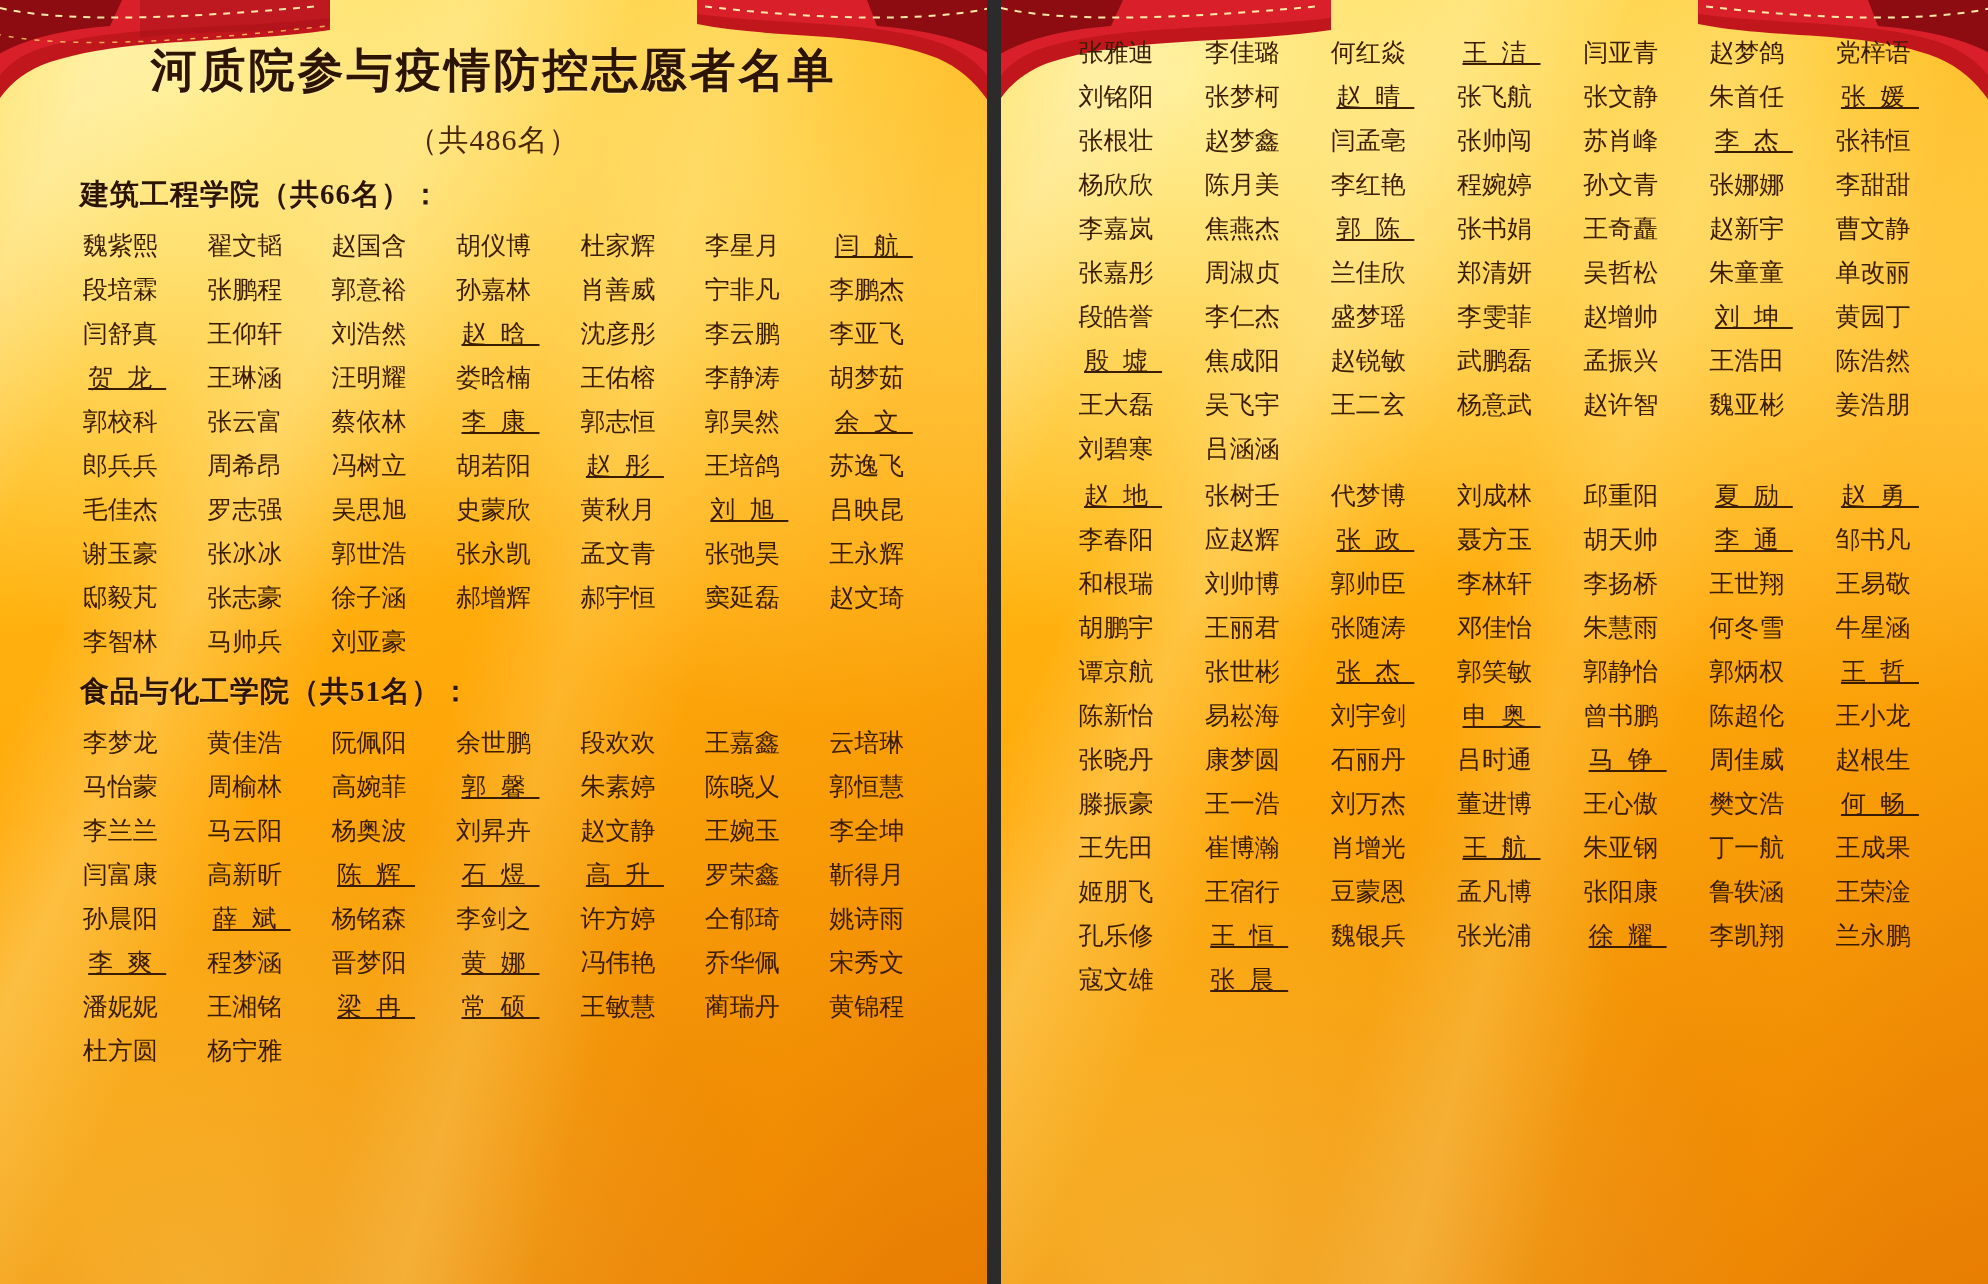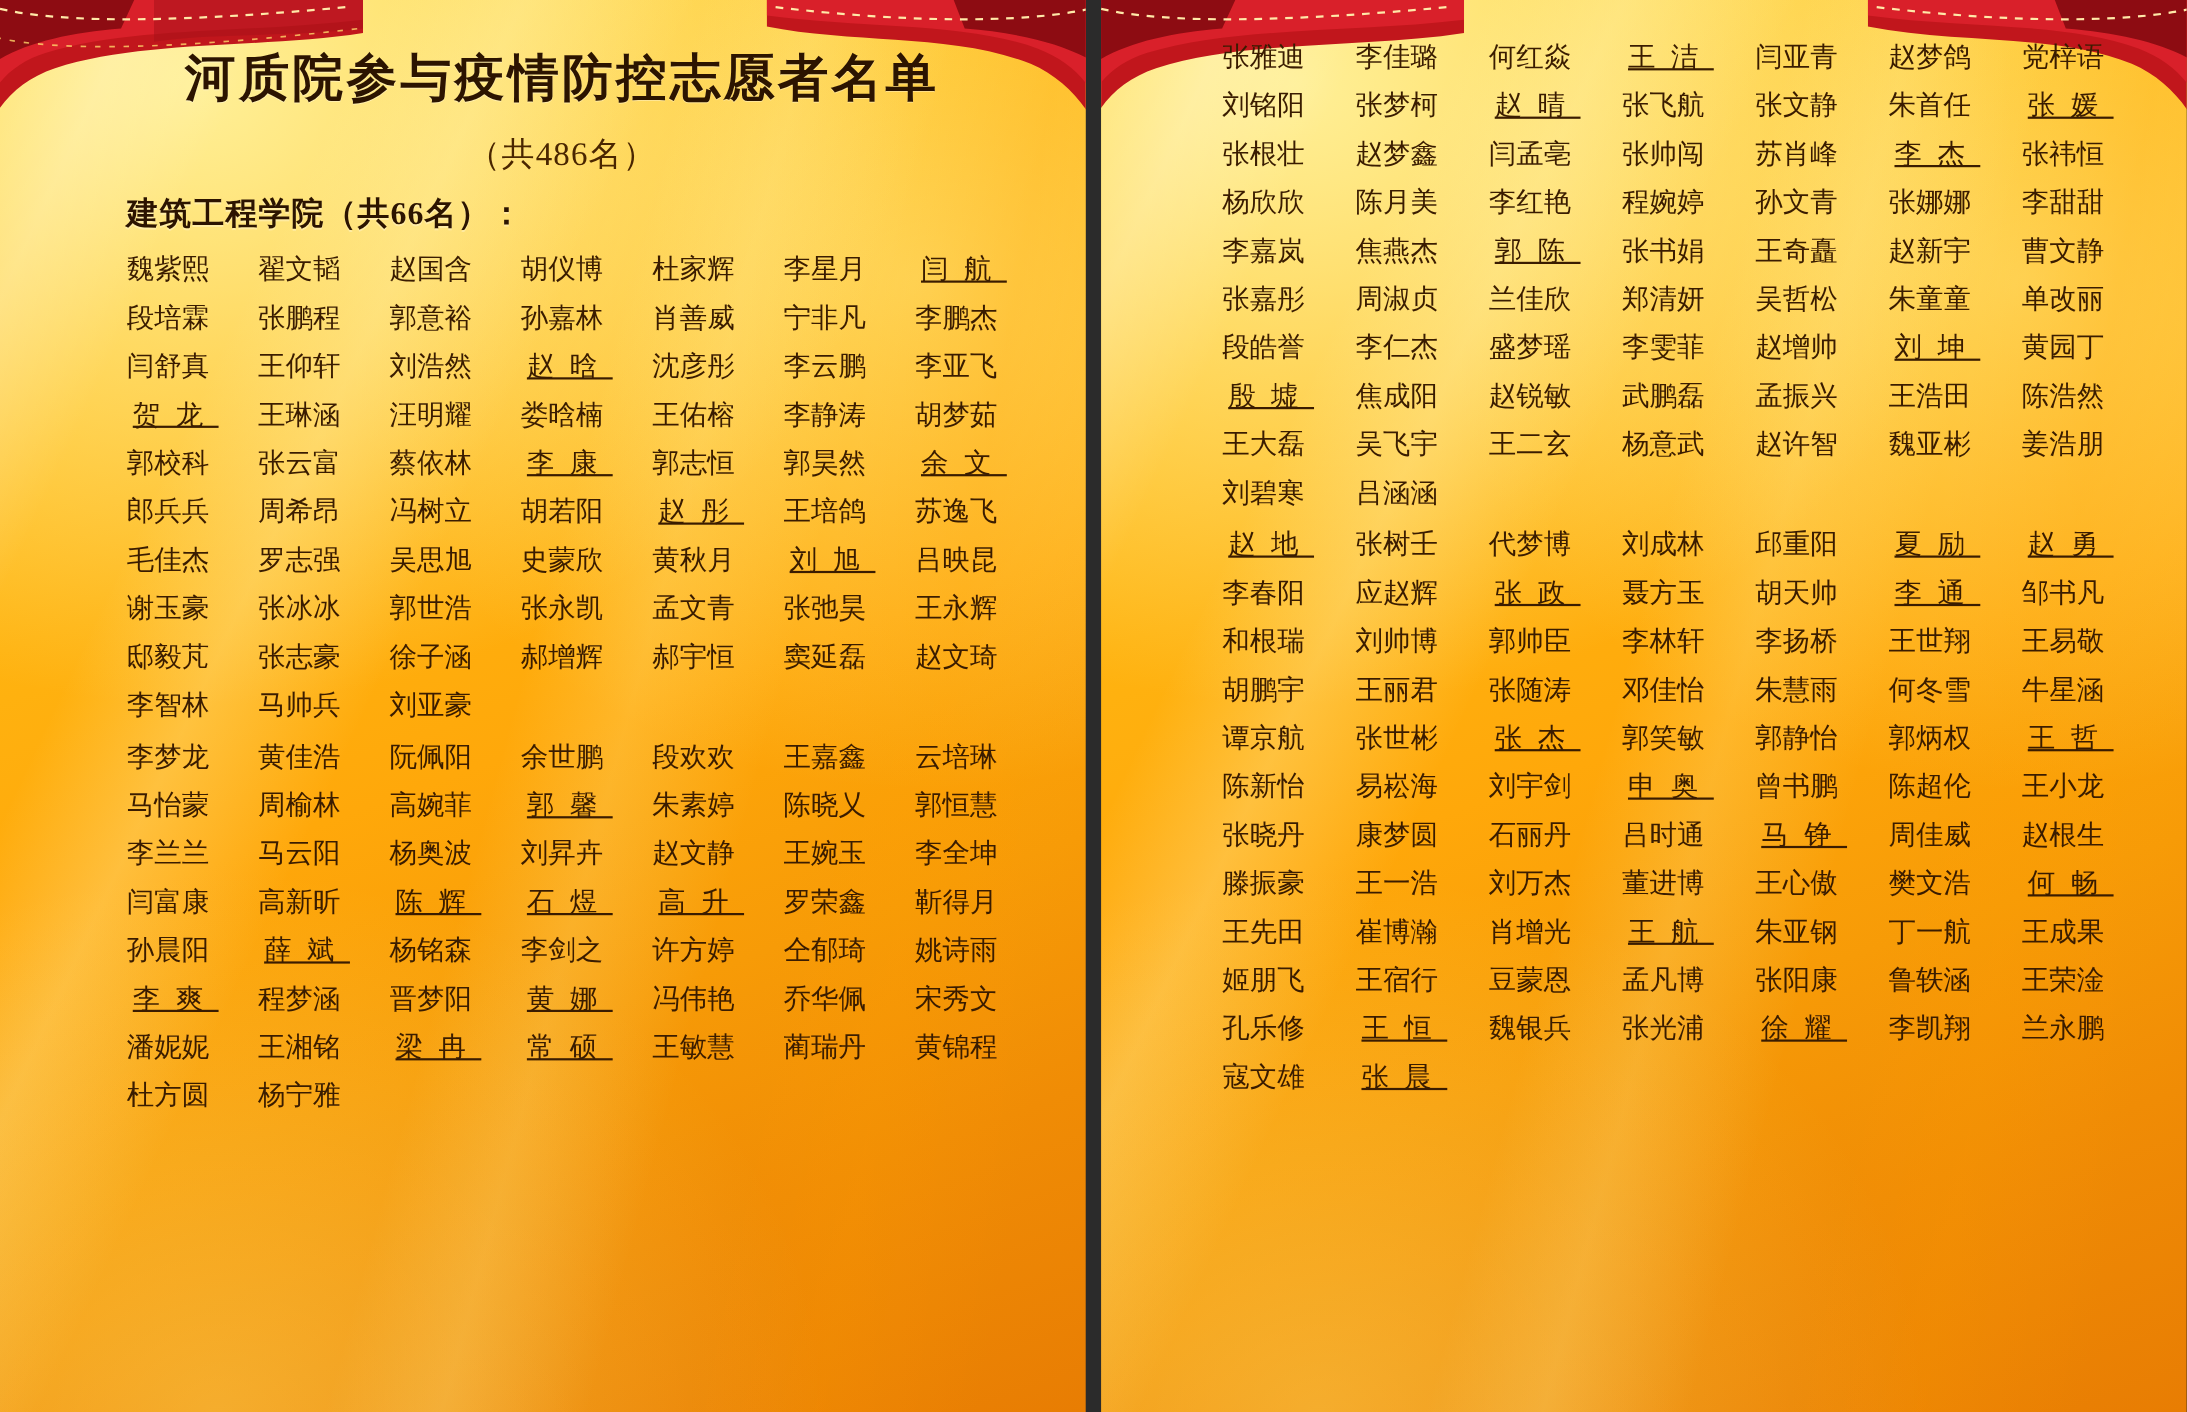--- a/index.html
+++ b/index.html
@@ -18,21 +18,20 @@
   }
   .panel {
     position: relative;
     flex: 1 1 0;
     height: 1284px;
     overflow: hidden;
     background:
       radial-gradient(ellipse 120% 80% at 18% 6%, rgba(255,246,170,0.85) 0%, rgba(255,214,70,0.0) 55%),
       radial-gradient(ellipse 90% 60% at 85% 20%, rgba(255,236,140,0.55) 0%, rgba(255,200,40,0.0) 60%),
       linear-gradient(160deg, #ffd233 0%, #ffc222 18%, #ffb310 36%, #ffa80a 52%, #f79b07 68%, #f08c05 82%, #e87d03 100%);
-    padding-left: 35px;
   }
   
   .panel::before {
     content: "";
     position: absolute; inset: 0;
     background:
       linear-gradient(115deg, rgba(255,255,255,0.00) 0%, rgba(255,255,255,0.22) 8%, rgba(255,255,255,0.00) 16%),
       linear-gradient(115deg, rgba(255,255,255,0.00) 22%, rgba(255,248,190,0.28) 30%, rgba(255,255,255,0.00) 40%),
       linear-gradient(105deg, rgba(255,255,255,0.00) 48%, rgba(255,245,170,0.20) 56%, rgba(255,255,255,0.00) 66%),
       linear-gradient(100deg, rgba(255,170,0,0.00) 70%, rgba(255,160,0,0.18) 80%, rgba(255,170,0,0.00) 92%);
@@ -210,20 +209,21 @@
             <div class="name">郝宇恒</div>
             <div class="name">窦延磊</div>
             <div class="name">赵文琦</div>
             <div class="name">李智林</div>
             <div class="name">马帅兵</div>
             <div class="name">刘亚豪</div>
           </div>
       </div>
 
       <div class="section">
+        <div class="section-title">食品与化工学院（共51名）：</div>
         <div class="names-grid cols7">
             <div class="name">李梦龙</div>
             <div class="name">黄佳浩</div>
             <div class="name">阮佩阳</div>
             <div class="name">余世鹏</div>
             <div class="name">段欢欢</div>
             <div class="name">王嘉鑫</div>
             <div class="name">云培琳</div>
             <div class="name">马怡蒙</div>
             <div class="name">周榆林</div>

